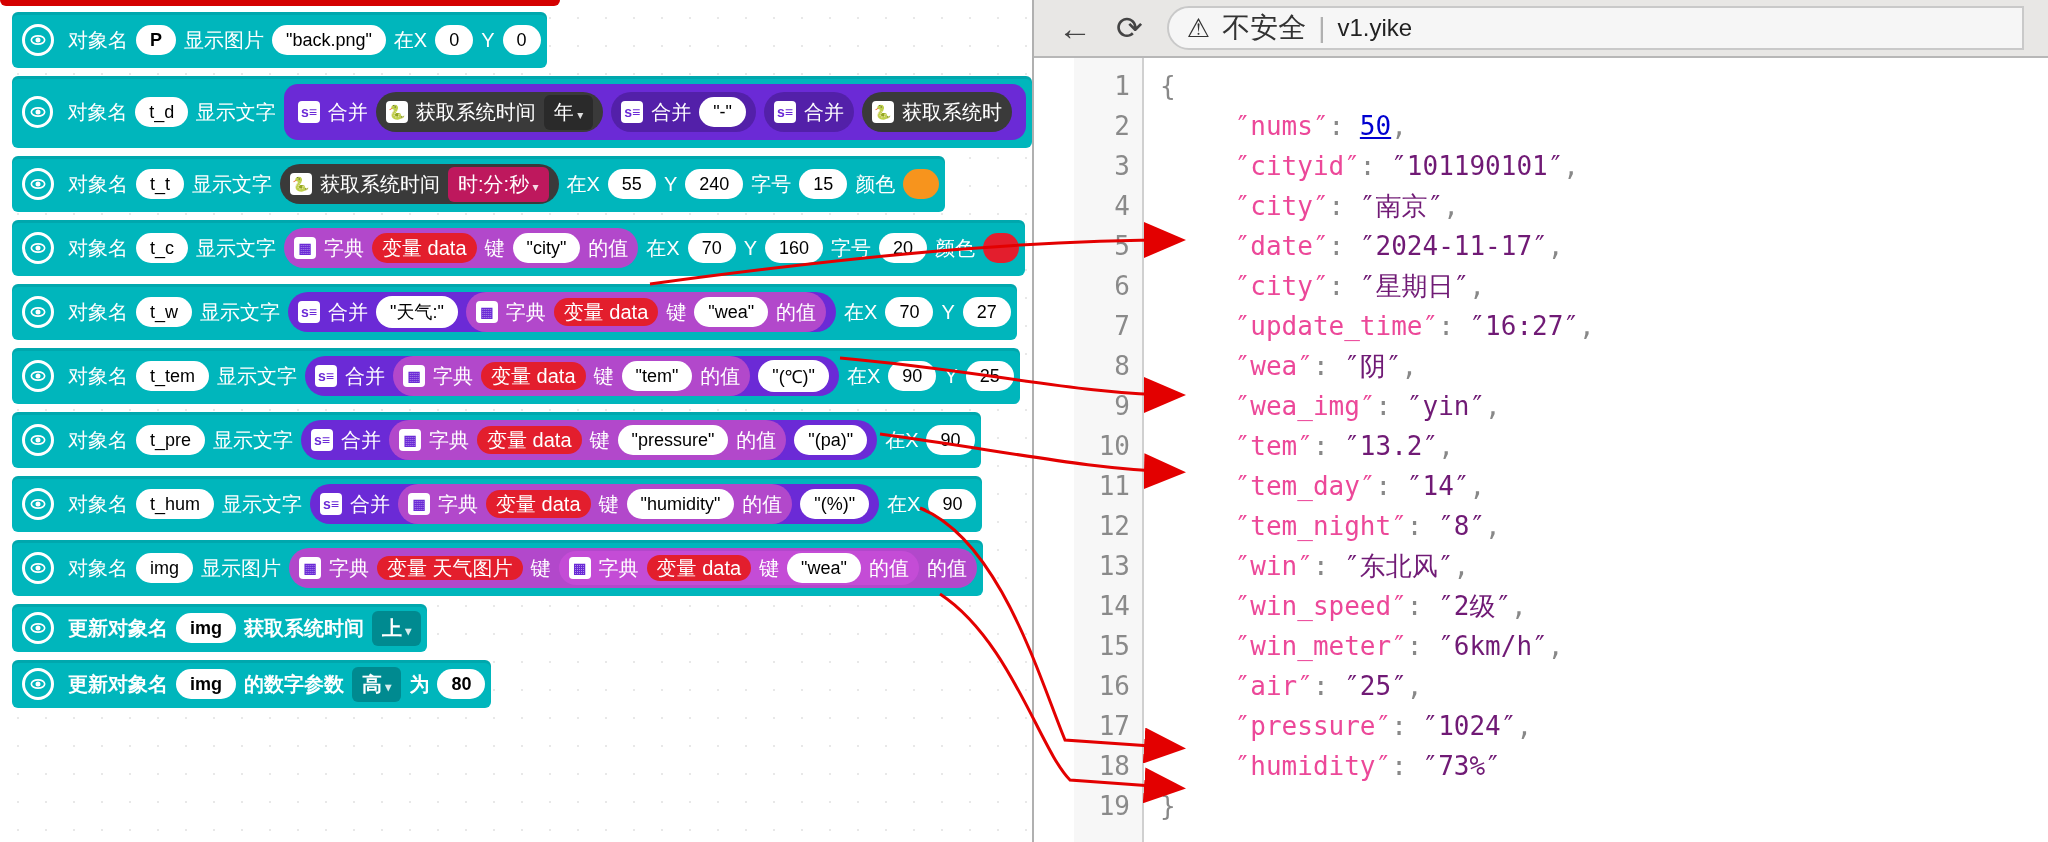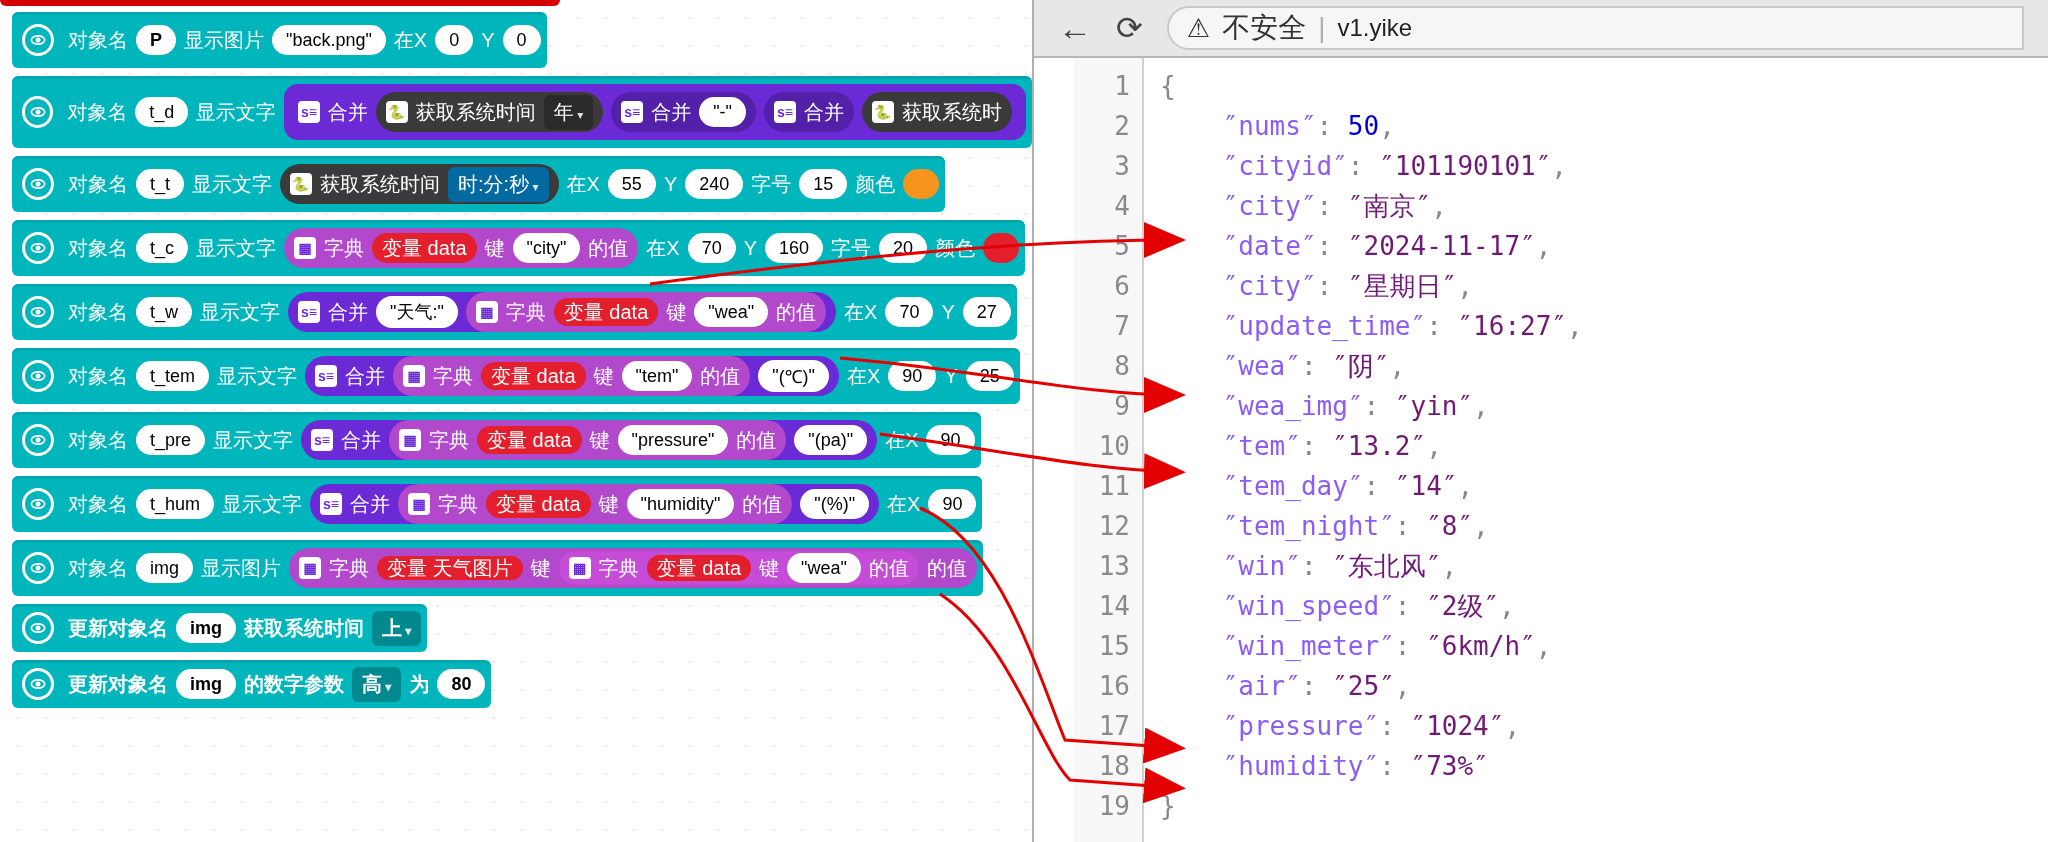--- a/index.html
+++ b/index.html
@@ -131,23 +131,23 @@
     padding:8px 12px 0 0;
     line-height: 40px;
     margin-left: 40px;
   }
   .gutter div { height:40px; }
   .src {
     padding:8px 0 0 16px;
     line-height:40px;
     white-space:pre;
   }
-  .k { color:#8b5cf6; }
+  .k { color:#ec4899;margin-left:12px; }
   .s { color:#701a75;text-align:right; }
-  .n { color:#0000d0; }
+  .n { color:#0000d0;text-decoration:underline; }
   .br{ color:#888; }
 
   
   .arrows { position:absolute; top:0; left:0; width:2048px; height:842px; pointer-events:none; }
 
   
   .redbar { position:absolute; top:0; left:0; width:560px; height:6px; background:#D40000; border-radius:0 0 10px 10px; }
 </style>
 </head>
 <body>
@@ -212,21 +212,21 @@
           <ellipse cx="12" cy="12" rx="8" ry="5"></ellipse>
           <circle cx="12" cy="12" r="2" fill="#fff"></circle>
         </svg>
       </span>
     <span class="lbl">对象名</span>
     <span class="pill">t_t</span>
     <span class="lbl">显示文字</span>
     <span class="sub dark">
       <span class="icon py">🐍</span>
       <span class="lbl">获取系统时间</span>
-      <span class="tealdrop drop" style="background:#0369a1">时:分:秒</span>
+      <span class="tealdrop drop" style="background:#be185d">时:分:秒</span>
     </span>
     <span class="lbl">在X</span>
     <span class="pill">55</span>
     <span class="lbl">Y</span>
     <span class="pill">240</span>
     <span class="lbl">字号</span>
     <span class="pill">15</span>
     <span class="lbl">颜色</span>
     <span class="pill dot orange"></span>
   </div>

